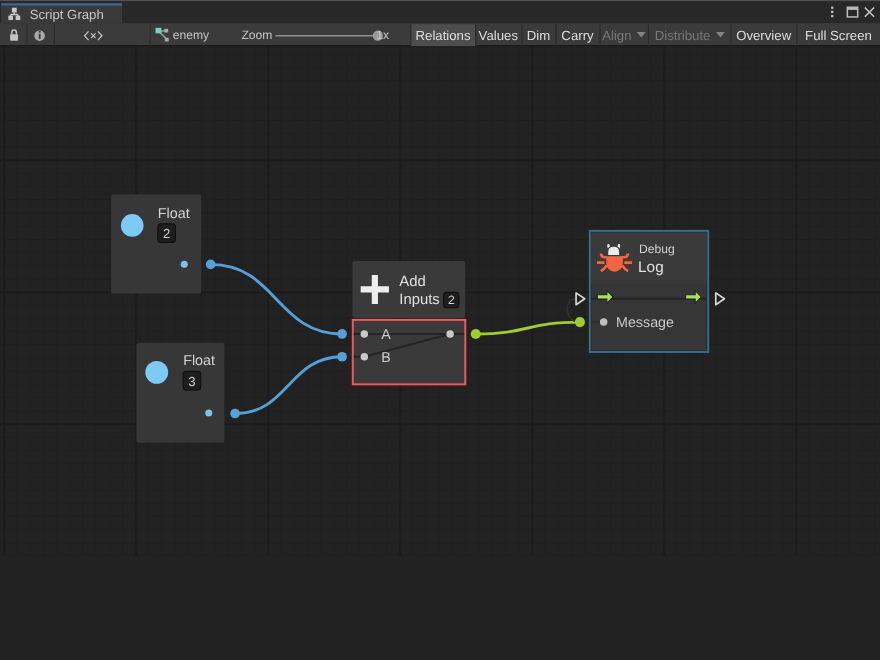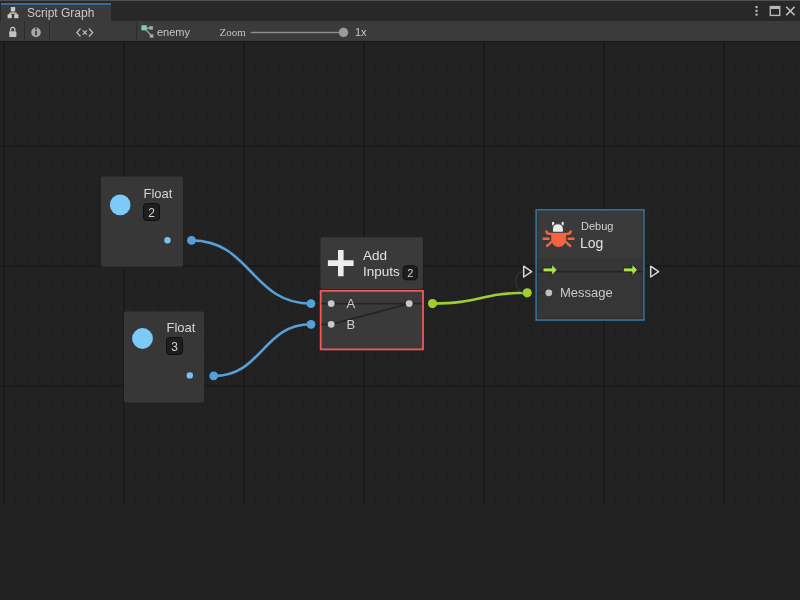--- a/index.html
+++ b/index.html
@@ -79,22 +79,32 @@
     <rect x="149.8" y="34.3" width="3.6" height="3.4" fill="#a9a9a9"></rect>
 
     <rect x="250.5" y="31.8" width="96" height="1.4" fill="#8e8e8e"></rect>
     <circle cx="343.5" cy="32.4" r="4.7" fill="#9b9b9b"></circle>
   </svg>
 
   <div class="abs sep" style="left:23.5px;top:22px;"></div>
   <div class="abs sep" style="left:48.5px;top:22px;"></div>
   <div class="abs sep" style="left:136px;top:22px;"></div>
   <div class="abs tbtxt" style="left:157px;top:22px;">enemy</div>
-  <div class="abs tbtxt" style="left:219.5px;top:22px;font-size:11px;font-family:Liberation Serif, serif;">Zoom</div>
-  <div class="abs tbtxt" style="left:355px;top:22px;">1x</div>
+  <div class="abs tbtxt" style="left:219.5px;top:22px;font-size:11px;">Zoom</div>
+  <div class="abs tbtxt" style="left:342px;top:22px;">1x</div>
+  <div class="abs" id="btns" style="top:22px;">
+    <div class="b on" style="width:58.5px;">Relations</div>
+    <div class="b" style="width:42px;">Values</div>
+    <div class="b" style="width:31px;">Dim</div>
+    <div class="b" style="width:40px;">Carry</div>
+    <div class="b dis" style="width:44.5px;">Align<span class="caret"></span></div>
+    <div class="b dis" style="width:75px;">Distribute<span class="caret"></span></div>
+    <div class="b" style="width:59.5px;">Overview</div>
+    <div class="b" style="width:76.5px;">Full Screen</div>
+  </div>
 
   <div class="abs" id="canvas"></div>
 
   <svg class="abs" id="graph" style="left:0;top:0;width:800px;height:600px;" viewBox="0 0 800 600">
 
     <g fill="none" stroke-width="2.6">
       <path d="M191.5,240.4 C251,240.4 251.5,303.6 311,303.6" stroke="#55a0d8"></path>
       <path d="M213.7,375.9 C262.5,375.9 262.5,324.3 311,324.3" stroke="#55a0d8"></path>
       <path d="M432.5,303.6 C480,303.6 480,292.8 527.2,292.8" stroke="#9fce30"></path>
       <path d="M523.5,271.7 C512.5,271.7 512.5,292.8 527.2,292.8" stroke="#313131" stroke-width="1.5"></path>

